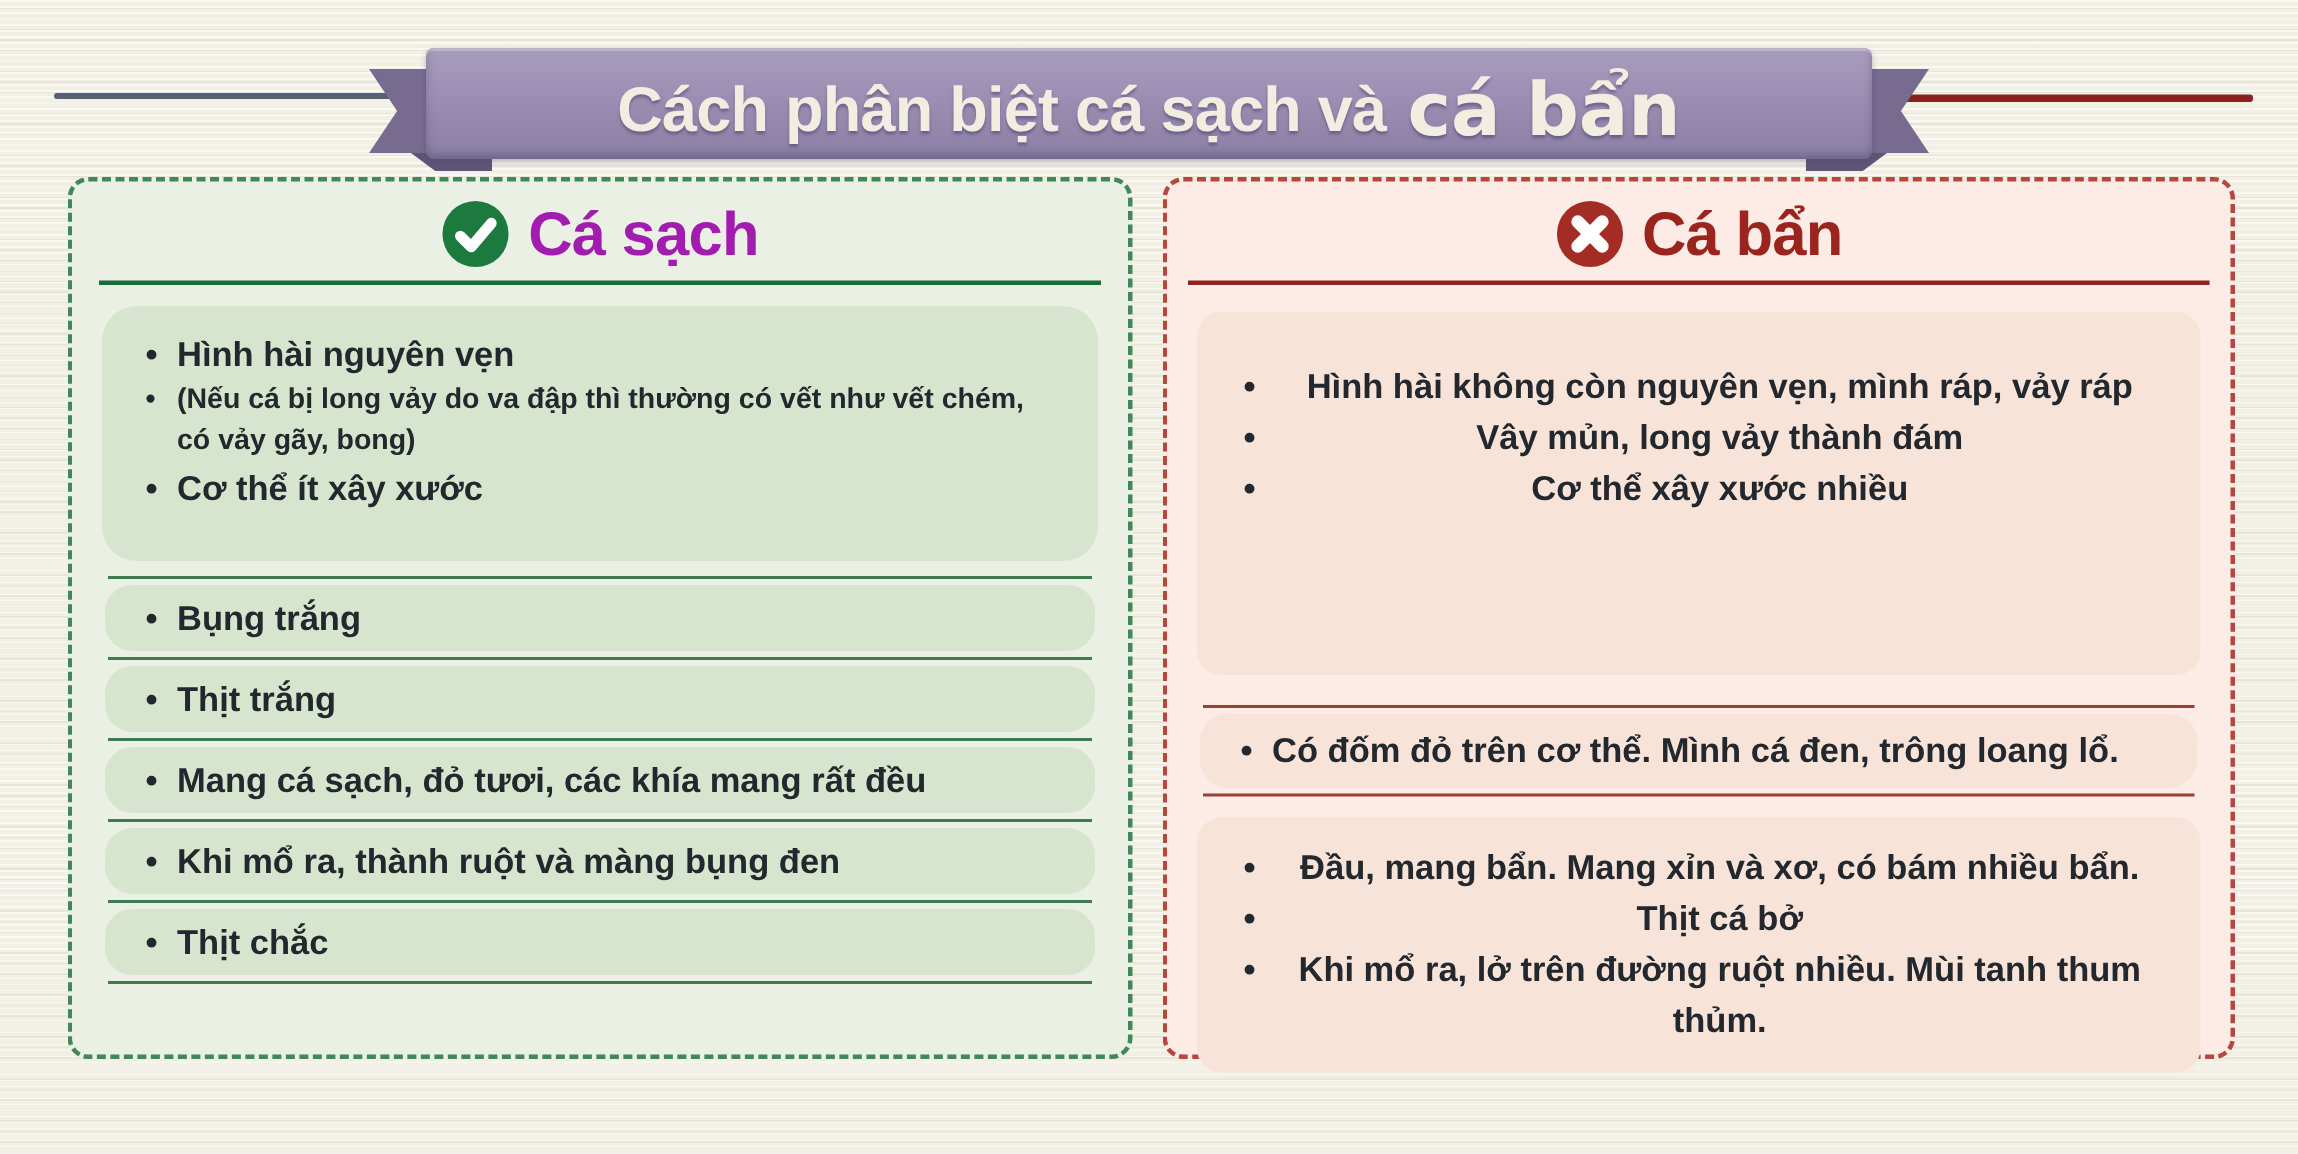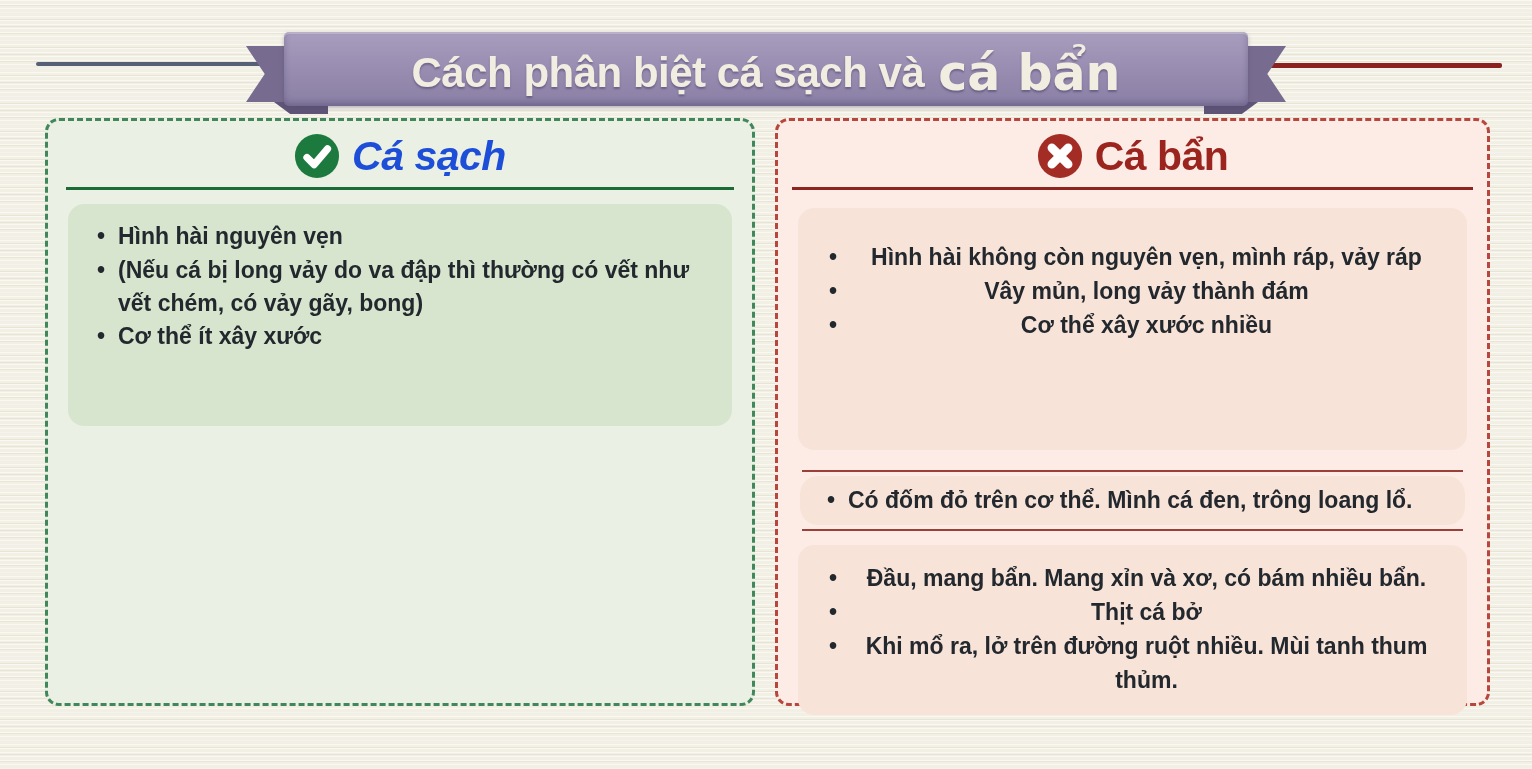--- a/index.html
+++ b/index.html
@@ -49,41 +49,41 @@
 
   
   .panels{ position:absolute; top:118px; left:45px; display:flex; gap:20px; }
   .panel{ height:588px; border-radius:14px; position:relative; }
   .panel-green{ width:710px; background:#eaf0e4; border:3px dashed #41875a; }
   .panel-red{ width:715px; background:#fcece5; border:3px dashed #b5473c; }
 
   .panel-header{ height:62px; margin-top:4px; display:flex; align-items:center; justify-content:center; gap:12px; }
   .panel-header .hicon{ width:46px; height:46px; display:inline-flex; }
   .panel-header h2{ font-size:41px; font-weight:bold; letter-spacing:-0.5px; }
-  .panel-green .panel-header h2{ color:#1d4ed8;font-style:italic; }
+  .panel-green .panel-header h2{ color:#a21caf; }
   .panel-red  .panel-header h2{ color:#9c241f; }
 
   .header-rule{ height:0; border-top:3px solid; }
   .panel-green .header-rule{ margin:0 18px; border-color:#1b6b38; }
   .panel-red  .header-rule{ margin:0 14px; border-color:#8e2420; }
 
   .block{ border-radius:16px; overflow:hidden; }
   .panel-green .block{ background:#d8e5ce; }
   .panel-red  .block{ background:#f8e3d8;text-align:center; }
-  .block-1g{ margin:14px 20px 0; height:222px; padding:15px 22px; }
+  .block-1g{ margin:14px 20px 0; height:170px; padding:15px 22px;border-radius:23px; }
   .block-1r{ margin:18px 20px 0; height:242px; padding:32px 24px; }
   .block-2r{ margin:14px 20px 0; height:170px; padding:16px 24px; }
 
   ul.bullets{ list-style:none; }
   ul.bullets li{
     position:relative; padding-left:28px;
     font-size:23px; font-weight:bold; color:#22282d; line-height:1.48;
   }
   ul.bullets li::before{ content:"•"; position:absolute; left:7px; }
-  ul.bullets li.small{ font-size:23px; line-height:1.42; padding-top:1px; }
+  ul.bullets li.small{ font-size:19px; line-height:1.42; padding-top:1px; }
   ul.bullets li.no-bullet{ padding-left:34px; }
   ul.bullets li.no-bullet::before{ content:none; }
 
   .rows{ display:block; }
   .rows-g{ margin-top:10px; }
   .rows-r{ margin-top:20px; }
   .sep{ border-top:2px solid; margin:4px 24px 4px; }
   .panel-green .sep{ border-color:#3f7b4f; }
   .panel-red  .sep{ border-color:#9b4038; }
   .row{
@@ -129,20 +129,33 @@
         <h2>Cá sạch</h2>
       </div>
       <div class="header-rule"></div>
       <div class="block block-1g">
         <ul class="bullets">
             <li class="">Hình hài nguyên vẹn</li>
             <li class="small ">(Nếu cá bị long vảy do va đập thì thường có vết như vết chém, có vảy gãy, bong)</li>
             <li class="">Cơ thể ít xây xước</li>
           </ul>
       </div>
+      <div class="rows rows-g">
+          <div class="sep"></div>
+          <div class="row">Bụng trắng</div>
+          <div class="sep"></div>
+          <div class="row">Thịt trắng</div>
+          <div class="sep"></div>
+          <div class="row">Mang cá sạch, đỏ tươi, các khía mang rất đều</div>
+          <div class="sep"></div>
+          <div class="row">Khi mổ ra, thành ruột và màng bụng đen</div>
+          <div class="sep"></div>
+          <div class="row">Thịt chắc</div>
+          <div class="sep"></div>
+        </div>
     </section>
 
     <section class="panel panel-red">
       <div class="panel-header">
         <span class="hicon">
           <svg viewBox="0 0 48 48" width="46" height="46">
             <circle cx="24" cy="24" r="23" fill="#a32d24"></circle>
             <path d="M15.5 15.5 L32.5 32.5 M32.5 15.5 L15.5 32.5" stroke="#ffffff" stroke-width="9" stroke-linecap="round"></path>
           </svg>
         </span>

